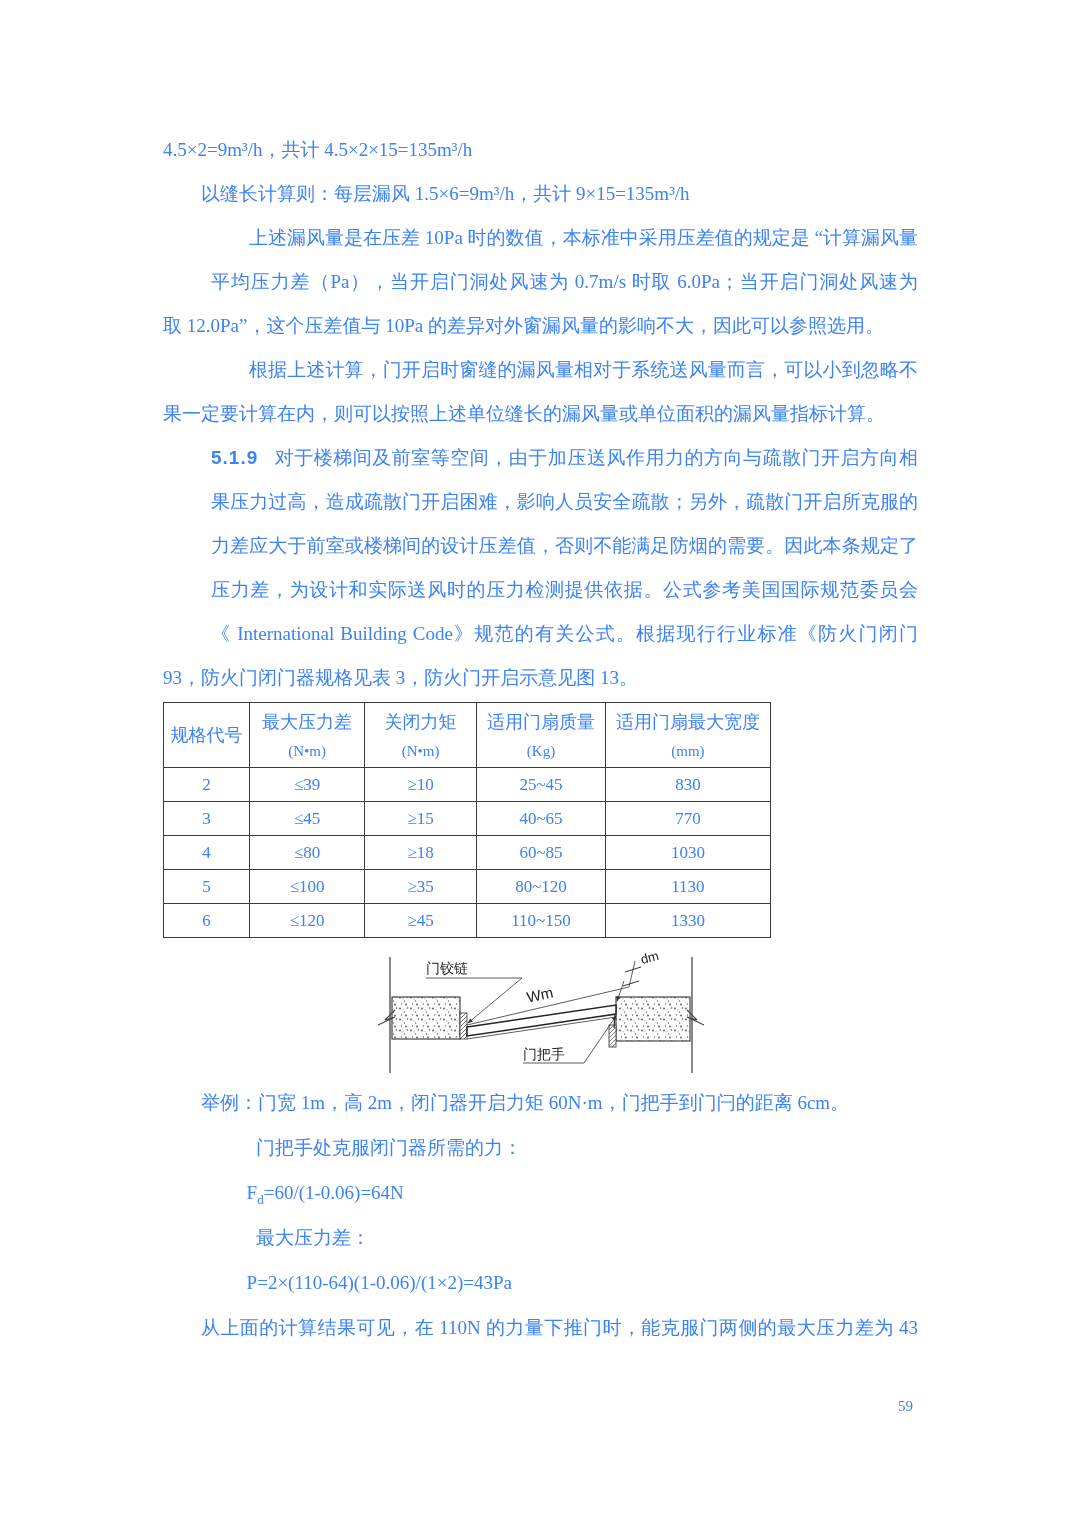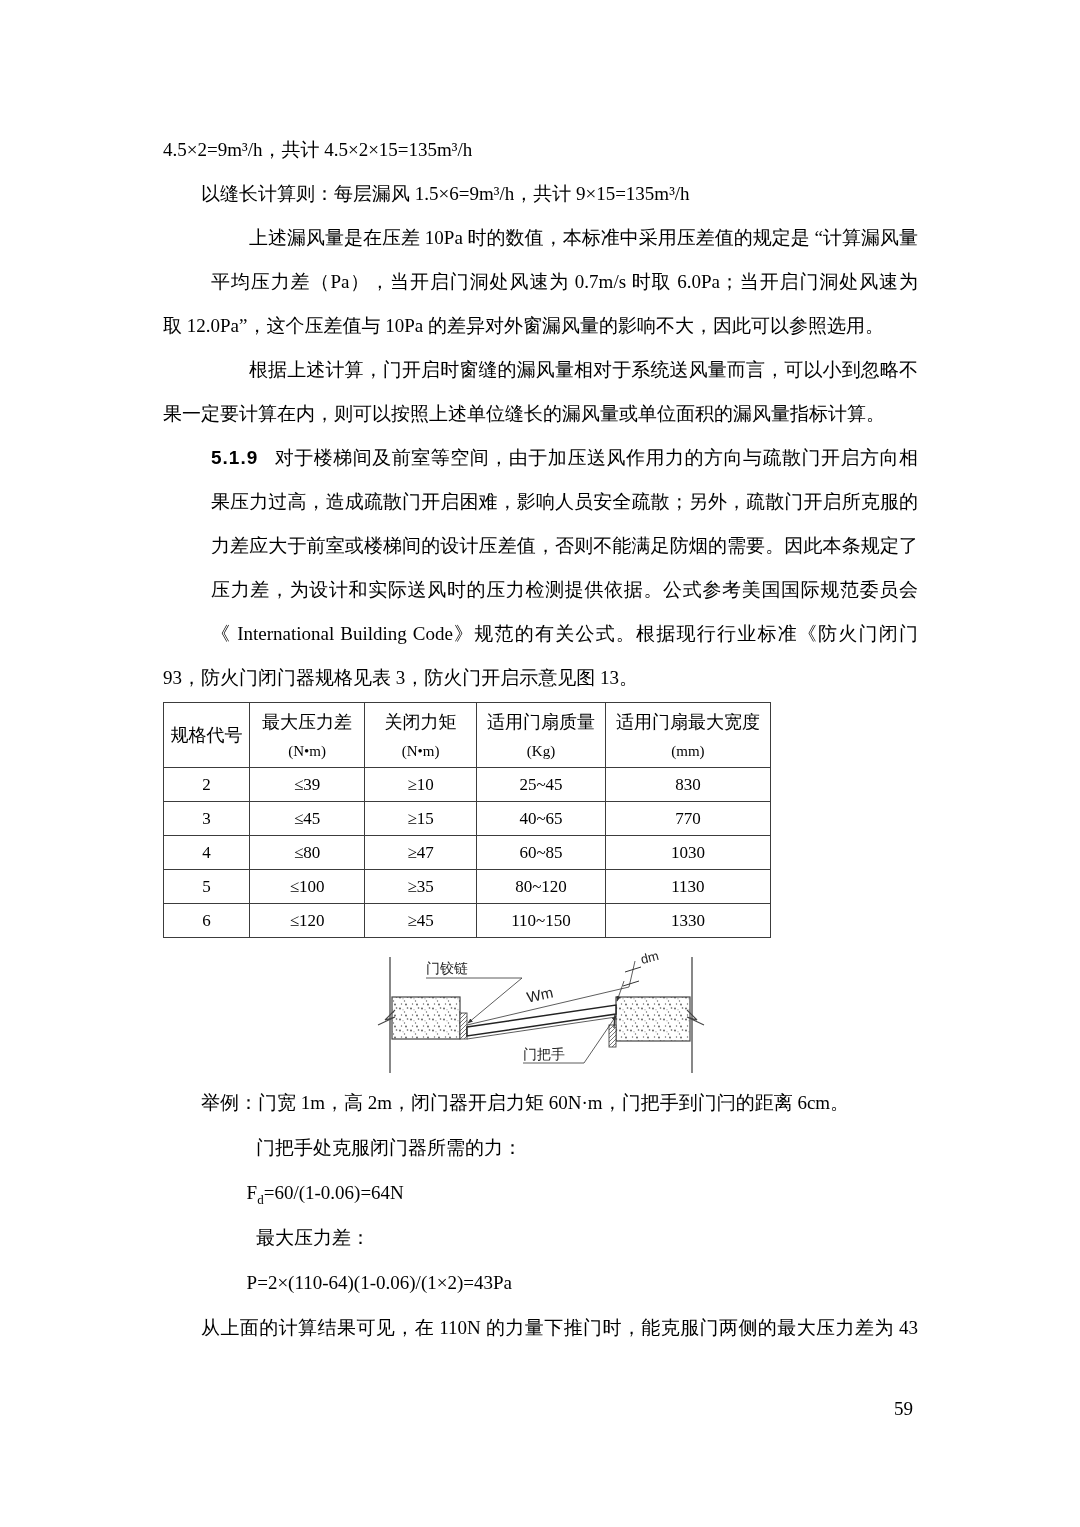--- a/index.html
+++ b/index.html
@@ -1,18 +1,18 @@
 <!DOCTYPE html>
 <html><head>
 <meta charset="utf-8">
 <style>
   html,body{margin:0;padding:0;background:#ffffff;}
   .page{
     position:relative;width:1080px;height:1527px;background:#fff;
-    font-family:"Liberation Serif","DejaVu Serif",serif;color:#000000;overflow:hidden;
+    font-family:"Liberation Serif","DejaVu Serif",serif;color:#3b82f6;overflow:hidden;
   }
   .content{position:absolute;left:163px;top:128px;width:755px;}
   .line{height:44px;line-height:44px;font-size:19px;overflow:hidden;white-space:nowrap;}
   .line.jfy{white-space:normal;text-align:justify;text-align-last:justify;margin-left:48px;}
   .ind2{text-indent:2em;}
   .ind43{text-indent:4.4em;}
   .ind5{text-indent:4.9em;}
   .clause{font-family:"Liberation Sans","DejaVu Sans",sans-serif;font-weight:bold;
     font-size:19px;letter-spacing:1px;margin-right:16px;}
   .tbl-title,.fig-caption{
@@ -25,21 +25,21 @@
     font-weight:normal;padding:0;
   }
   table.spec th{height:64px;font-size:18px;}
   table.spec td{height:33px;font-size:17px;}
   .th-unit{font-size:15px;margin-top:9px;}
   .figure-wrap{margin-top:12px;height:130px;display:flex;justify-content:center;align-items:center;}
   .fig-caption{margin-top:2px;}
   .exline{height:45px;line-height:45px;font-size:19px;overflow:hidden;white-space:nowrap;}
   .exline.jfy{white-space:normal;text-align:justify;text-align-last:justify;}
   sub.fsub{font-size:13px;}
-  .page-number{position:absolute;top:1398px;right:167px;font-size:19px;}
+  .page-number{position:absolute;top:1398px;right:167px;font-size:15px;}
   svg text{font-family:"Liberation Sans","DejaVu Sans",sans-serif;fill:#222;}
 </style>
 </head>
 <body>
 
 <div class="page">
   <div class="content">
 
     <div class="line">4.5×2=9m³/h，共计 4.5×2×15=135m³/h</div>
     <div class="line ind2">以缝长计算则：每层漏风 1.5×6=9m³/h，共计 9×15=135m³/h</div>
@@ -98,21 +98,21 @@
         <tr>
           <td>3</td>
           <td>≤45</td>
           <td>≥15</td>
           <td>40~65</td>
           <td>770</td>
         </tr>
         <tr>
           <td>4</td>
           <td>≤80</td>
-          <td>≥47</td>
+          <td>≥18</td>
           <td>60~85</td>
           <td>1030</td>
         </tr>
         <tr>
           <td>5</td>
           <td>≤100</td>
           <td>≥35</td>
           <td>80~120</td>
           <td>1130</td>
         </tr>

